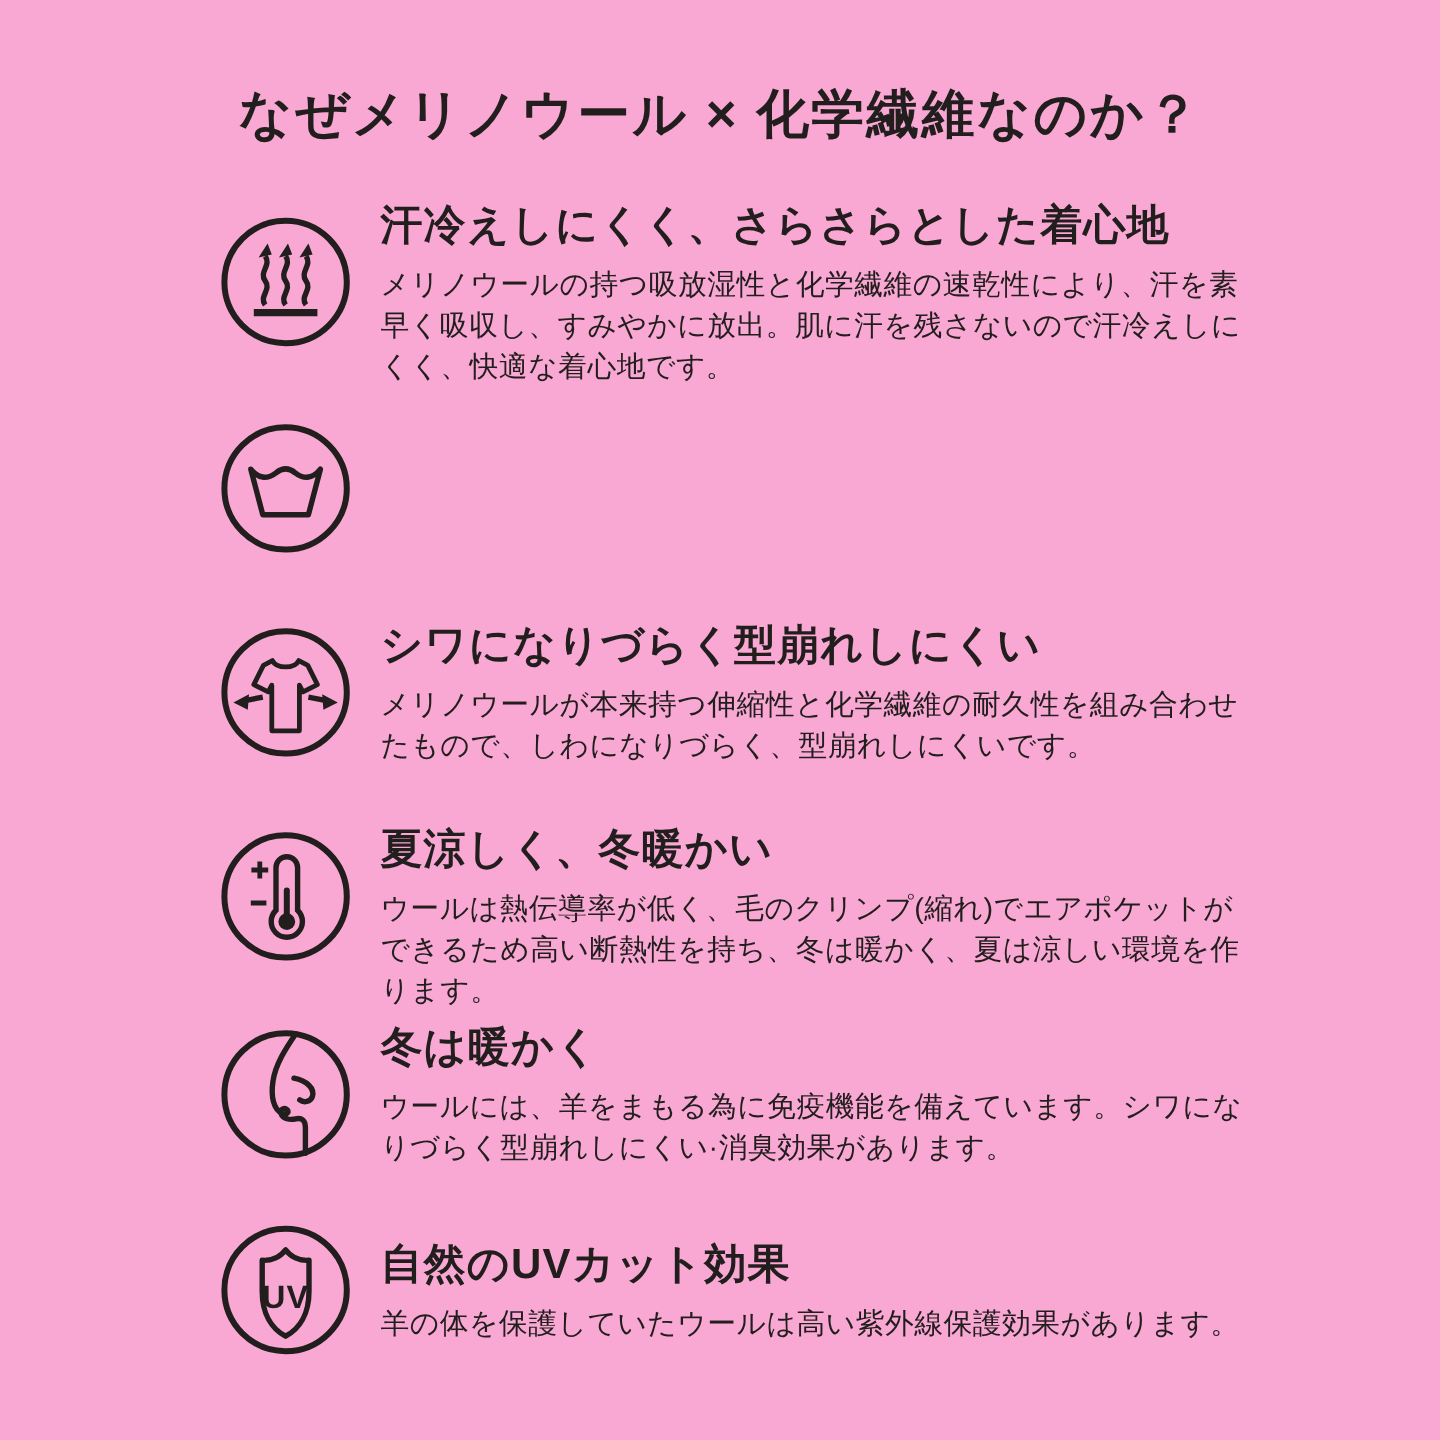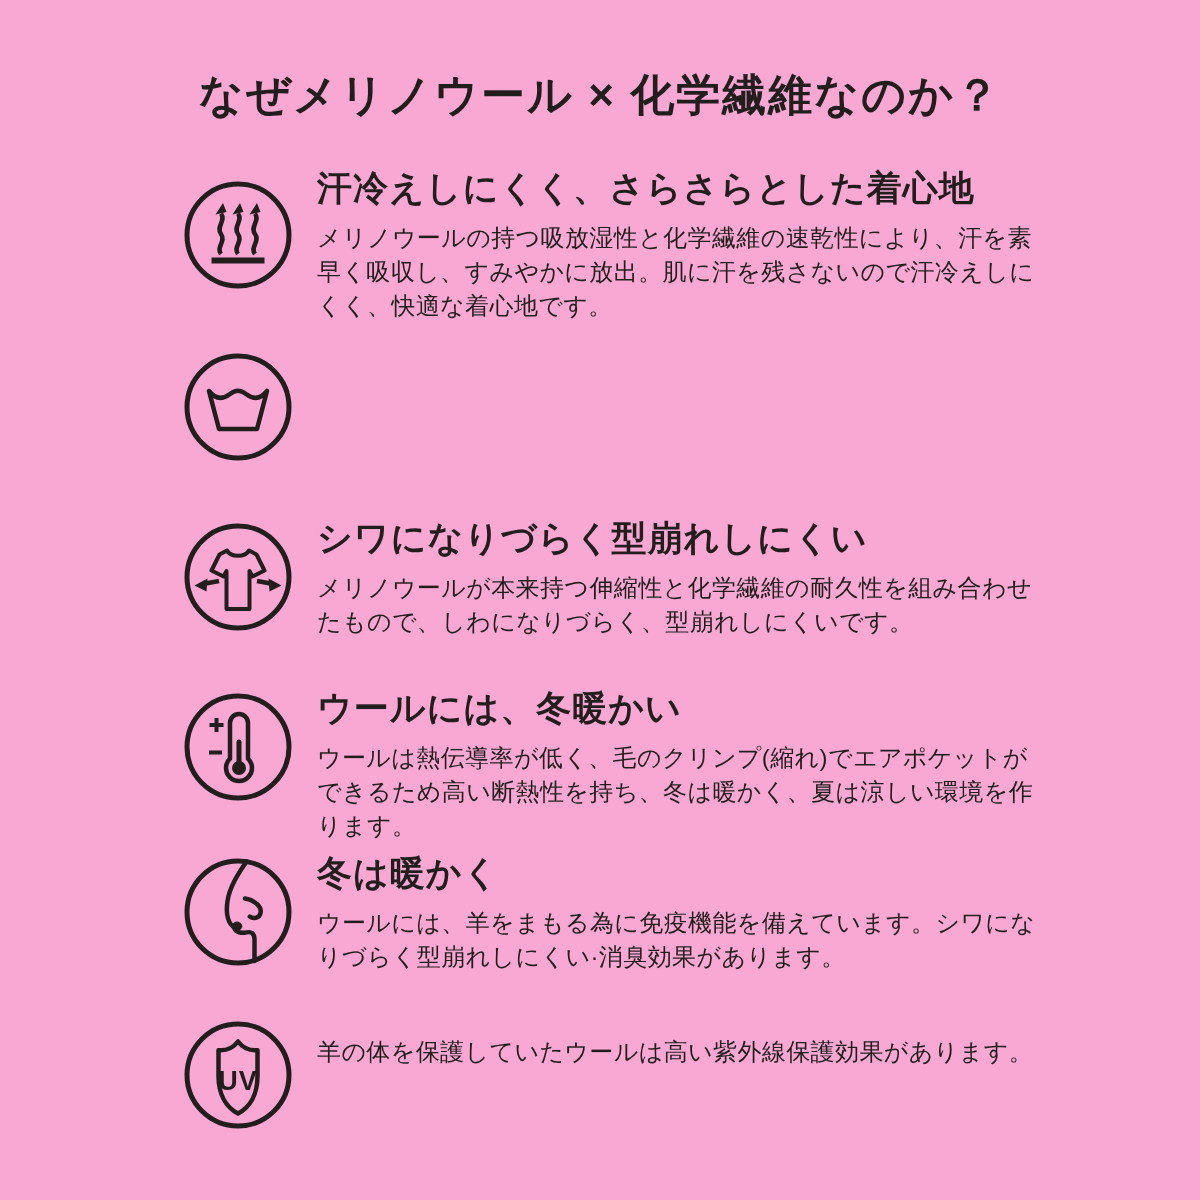--- a/index.html
+++ b/index.html
@@ -109,21 +109,21 @@
       <svg viewBox="0 0 110 110" fill="none" stroke="currentColor">
         <circle cx="55" cy="55" r="51" stroke-width="5"></circle>
         <path d="M47 66.6 L47 31 A9 9 0 0 1 65 31 L65 66.6 A13 13 0 1 1 47 66.6 Z" stroke-width="4.5"></path>
         <line x1="56" y1="50" x2="56" y2="70" stroke-width="5" stroke-linecap="round"></line>
         <circle cx="56" cy="76" r="7" fill="currentColor" stroke="none"></circle>
         <path d="M26.5 33 H40.5 M33.5 26 V40" stroke-width="4"></path>
         <path d="M26 60.5 H39" stroke-width="4"></path>
       </svg>
     </div>
     <div class="text-col">
-      <h2 class="heading">ウールには、冬暖かい</h2>
+      <h2 class="heading">夏涼しく、冬暖かい</h2>
       <p class="body">ウールは熱伝導率が低く、毛のクリンプ(縮れ)でエアポケットができるため高い断熱性を持ち、冬は暖かく、夏は涼しい環境を作ります。</p>
     </div>
   </section>
 
   <section class="feature s5">
     <div class="icon-wrap">
       <svg viewBox="0 0 110 110" fill="none" stroke="currentColor">
         <circle cx="55" cy="55" r="51" stroke-width="5"></circle>
         <path d="M63.5 4.5 C55 17 46.5 30 44.5 44 C42.5 57 45 67.5 52 70.8 C56.5 72.8 58.5 69 55.8 67.3 C53 65.6 50.2 68 51.3 71.3 C52.6 75.2 58.5 76.6 63.5 75.4 C68.5 74.3 71.5 76.5 71.5 82.5 L71.5 104" stroke-width="4.5" stroke-linecap="round"></path>
         <path d="M62 41.5 C72.5 43.5 79.5 50 77.3 56.8 C75.8 61.3 70 62.2 66.8 59.6" stroke-width="4.5" stroke-linecap="round"></path>
@@ -137,17 +137,18 @@
 
   <section class="feature s6">
     <div class="icon-wrap">
       <svg viewBox="0 0 110 110" fill="none" stroke="currentColor">
         <circle cx="55" cy="55" r="51" stroke-width="5"></circle>
         <path d="M55 21.5 C50.5 27.5 43 30.8 35.5 30.2 L35.5 56 C35.5 75 43.5 87.5 55 93.5 C66.5 87.5 74.5 75 74.5 56 L74.5 30.2 C67 30.8 59.5 27.5 55 21.5 Z" stroke-width="4.5" stroke-linejoin="round"></path>
         <text class="uv-label" x="55" y="70" text-anchor="middle" stroke="none">UV</text>
       </svg>
     </div>
     <div class="text-col">
+      <h2 class="heading">自然のUVカット効果</h2>
       <p class="body">羊の体を保護していたウールは高い紫外線保護効果があります。</p>
     </div>
   </section>
 
 </div>
 
 </body></html>

